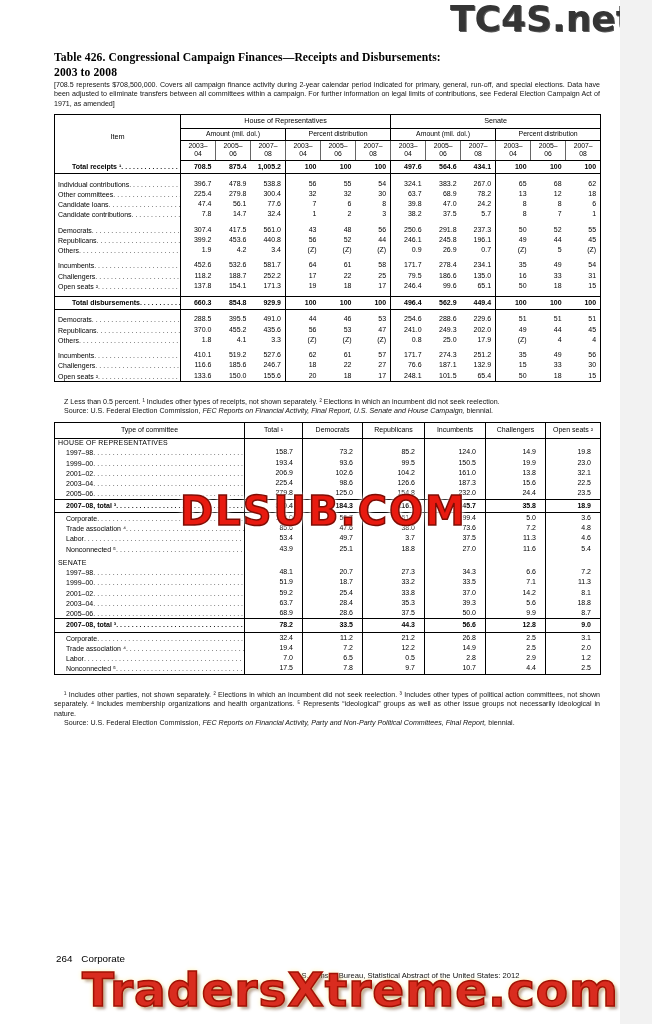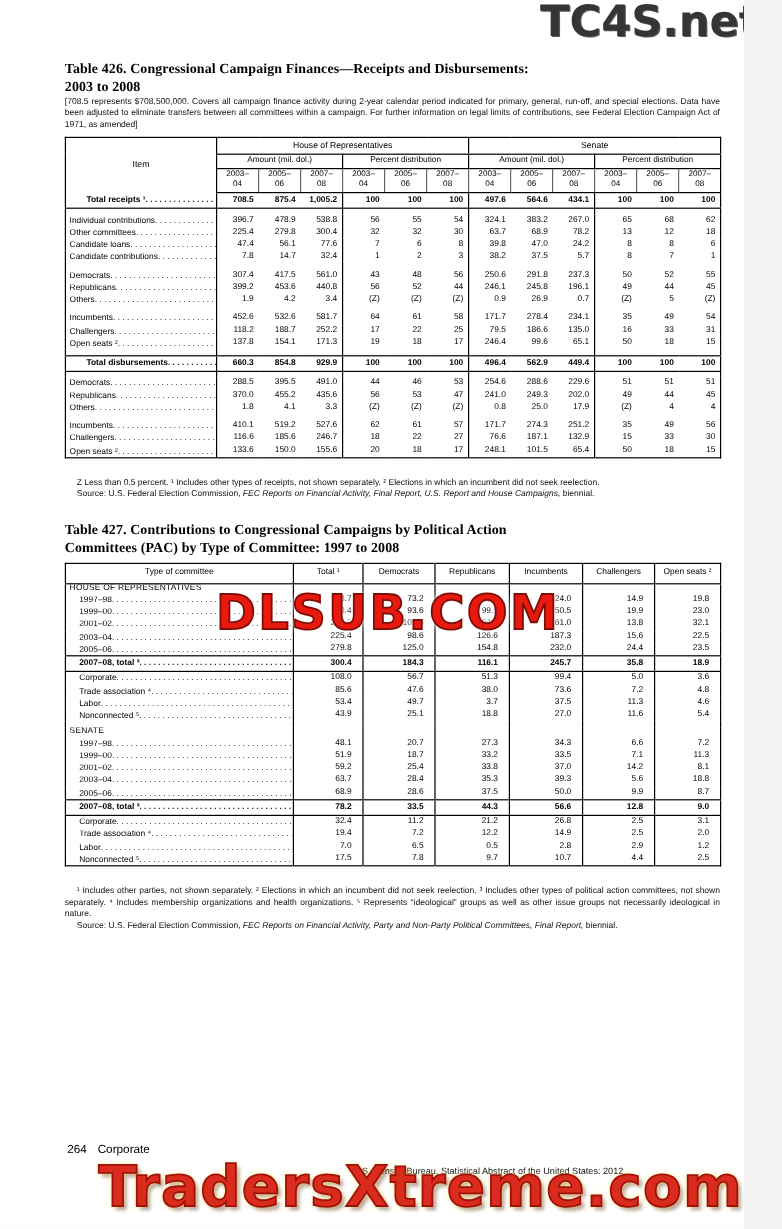--- a/index.html
+++ b/index.html
@@ -566,27 +566,23 @@
             <td class="num">65.4</td>
             <td class="num">50</td>
             <td class="num">18</td>
             <td class="num">15</td>
           </tr>
         </tbody>
     </table>
 
     <div class="footnote">Z Less than 0.5 percent.  ¹ Includes other types of receipts, not shown separately.  ² Elections in which an incumbent did not seek reelection.</div>
     <div class="source">
-      <span>Source: U.S. Federal Election Commission, </span><i>FEC Reports on Financial Activity, Final Report, U.S. Report and House Campaigns,</i><span> biennial.</span>
+      <span>Source: U.S. Federal Election Commission, </span><i>FEC Reports on Financial Activity, Final Report, U.S. Senate and House Campaign,</i><span> biennial.</span>
     </div>
 
-    <div class="tbl-title t427-block">
-      <span>Table 427. Contributions to Congressional Campaigns by Political Action</span><br>
-      <span>Committees (PAC) by Type of Committee: 1997 to 2008</span>
-    </div>
 
     <table class="t427">
       <colgroup>
         <col style="width:190px">
           <col style="width:58px">
           <col style="width:60px">
           <col style="width:62px">
         <col style="width:61px">
           <col style="width:60px">
           <col style="width:55px">

